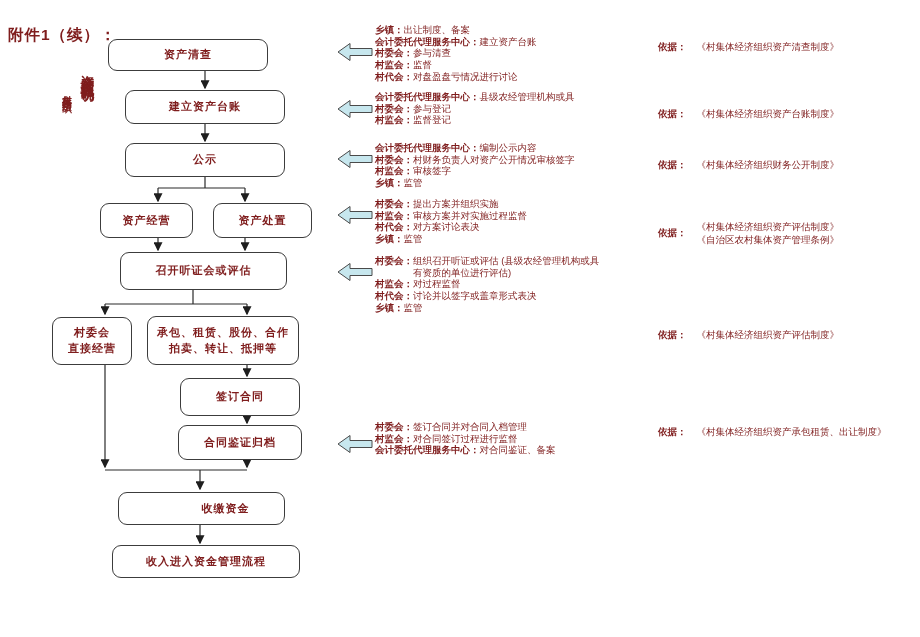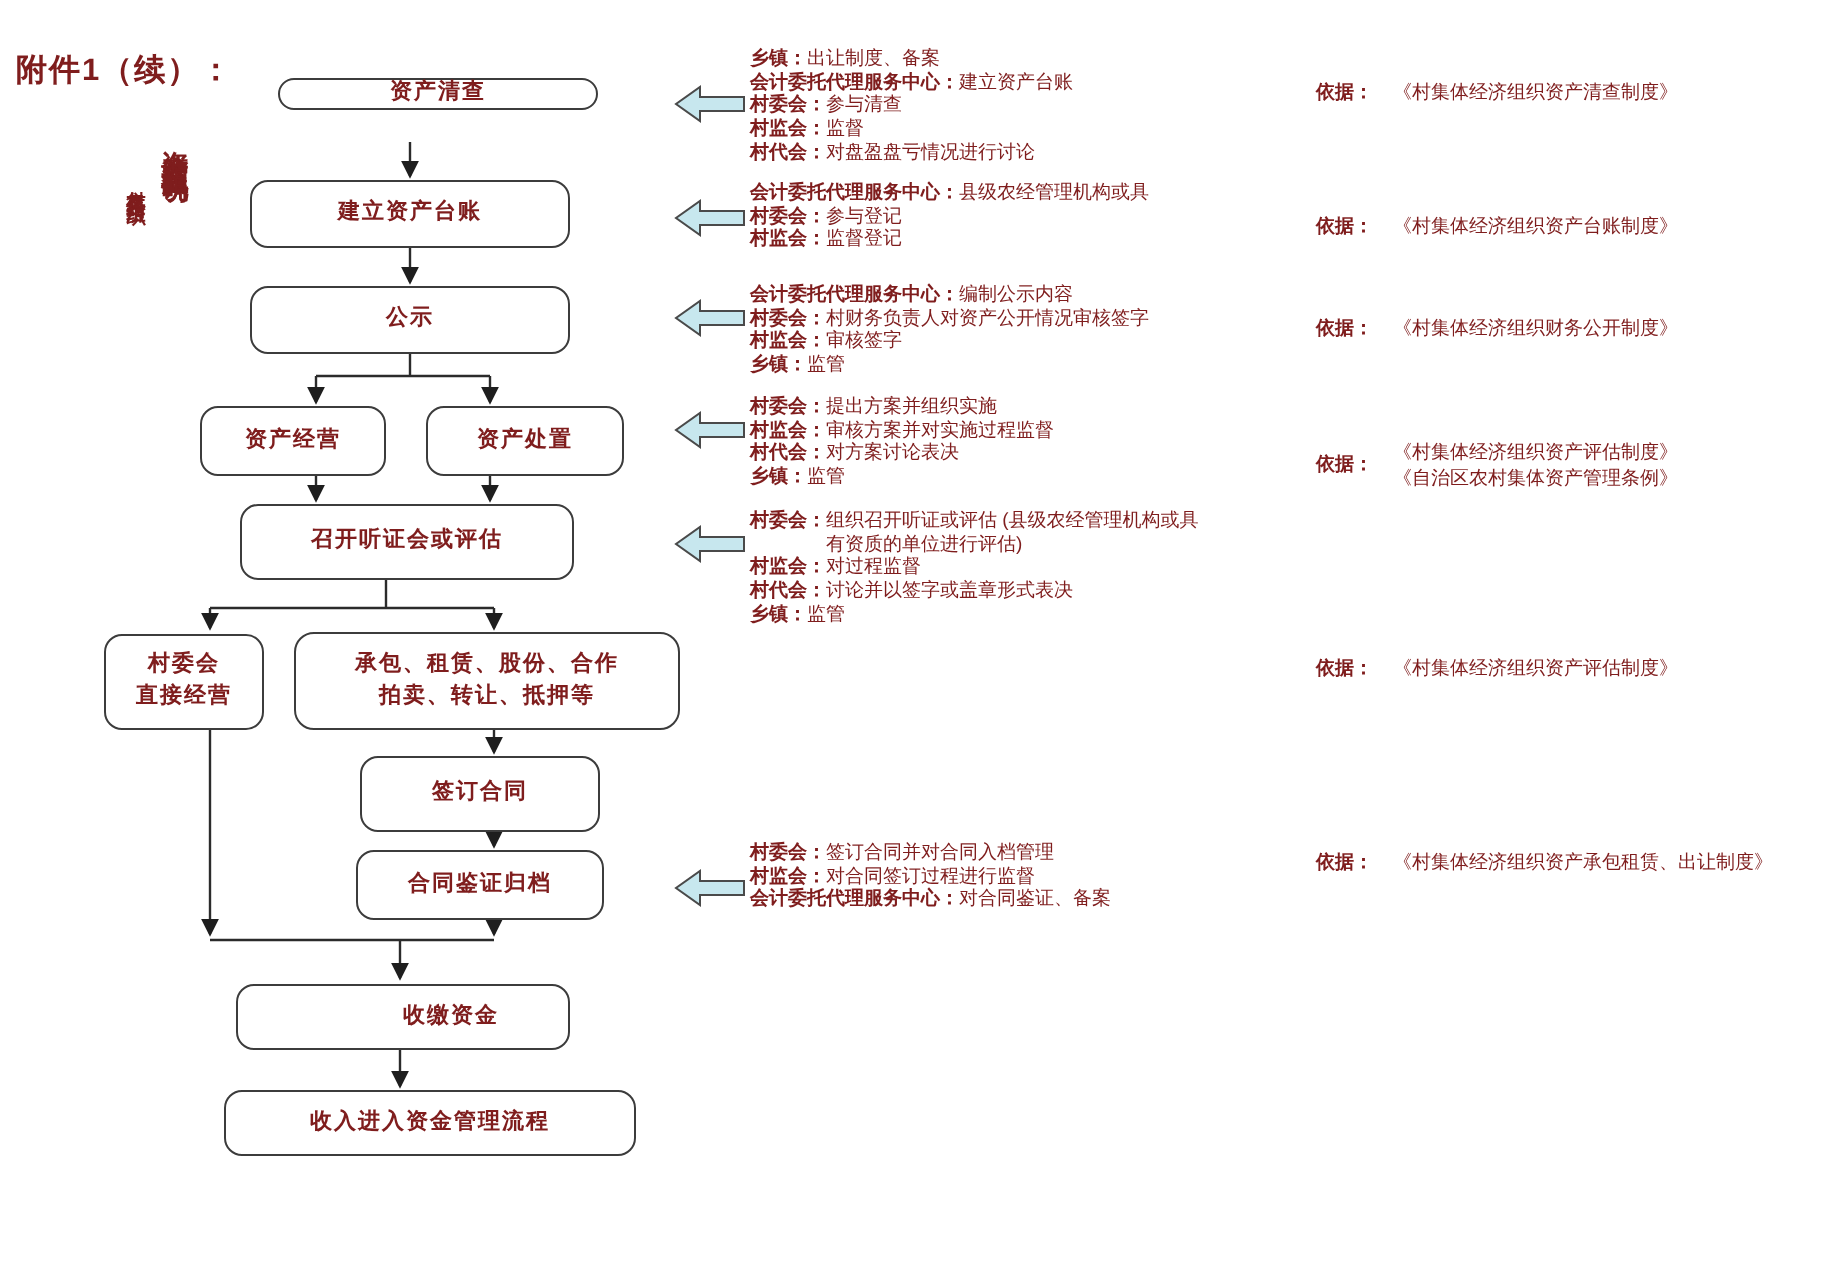--- a/index.html
+++ b/index.html
@@ -59,34 +59,34 @@
       <path d="M105,470 H247"></path>
       <line x1="200" y1="470" x2="200" y2="489" marker-end="url(#ah)"></line>
       <line x1="200" y1="525" x2="200" y2="543" marker-end="url(#ah)"></line>
     </g>
   </svg>
 
   <div class="abs" id="doc-title">附件1（续）：</div>
   <div class="abs vtext" id="vertical-title">资产管理流程说明</div>
   <div class="abs vtext" id="vertical-subtitle">村集体经济组织</div>
 
-  <div class="node" style="left:139px;top:39px;width:160px;height:16px;">资产清查</div>
+  <div class="node" style="left:108px;top:39px;width:160px;height:32px;">资产清查</div>
   <div class="node" style="left:125px;top:90px;width:160px;height:34px;">建立资产台账</div>
   <div class="node" style="left:125px;top:143px;width:160px;height:34px;text-align:right;">公示</div>
   <div class="node" style="left:100px;top:203px;width:93px;height:35px;">资产经营</div>
   <div class="node" style="left:213px;top:203px;width:99px;height:35px;text-align:center;">资产处置</div>
   <div class="node" style="left:120px;top:252px;width:167px;height:38px;">召开听证会或评估</div>
   <div class="node" style="left:52px;top:317px;width:80px;height:48px;">村委会
 直接经营</div>
-  <div class="node" style="left:147px;top:316px;width:193px;height:49px;border-radius:10px;">承包、租赁、股份、合作
+  <div class="node" style="left:147px;top:316px;width:152px;height:49px;">承包、租赁、股份、合作
 拍卖、转让、抵押等</div>
   <div class="node" style="left:180px;top:378px;width:120px;height:38px;">签订合同</div>
   <div class="node" style="left:178px;top:425px;width:124px;height:35px;">合同鉴证归档</div>
   <div class="node" style="left:118px;top:492px;width:167px;height:33px;padding-left:48px;">收缴资金</div>
-  <div class="node" style="left:112px;top:545px;width:206px;height:33px;">收入进入资金管理流程</div>
+  <div class="node" style="left:112px;top:545px;width:188px;height:33px;">收入进入资金管理流程</div>
 
   <svg class="block-arrow" style="left:337px;top:42px;" viewBox="0 0 36 20">
       <polygon points="35,6.5 13,6.5 13,1.5 1,10 13,18.5 13,13.5 35,13.5" stroke="#4a4a4a" stroke-width="1" fill="#c7e7ee"></polygon>
     </svg>
   <svg class="block-arrow" style="left:337px;top:99px;" viewBox="0 0 36 20">
       <polygon points="35,6.5 13,6.5 13,1.5 1,10 13,18.5 13,13.5 35,13.5" stroke="#4a4a4a" stroke-width="1" fill="#c7e7ee"></polygon>
     </svg>
   <svg class="block-arrow" style="left:337px;top:149px;" viewBox="0 0 36 20">
       <polygon points="35,6.5 13,6.5 13,1.5 1,10 13,18.5 13,13.5 35,13.5" stroke="#4a4a4a" stroke-width="1" fill="#c7e7ee"></polygon>
     </svg>

